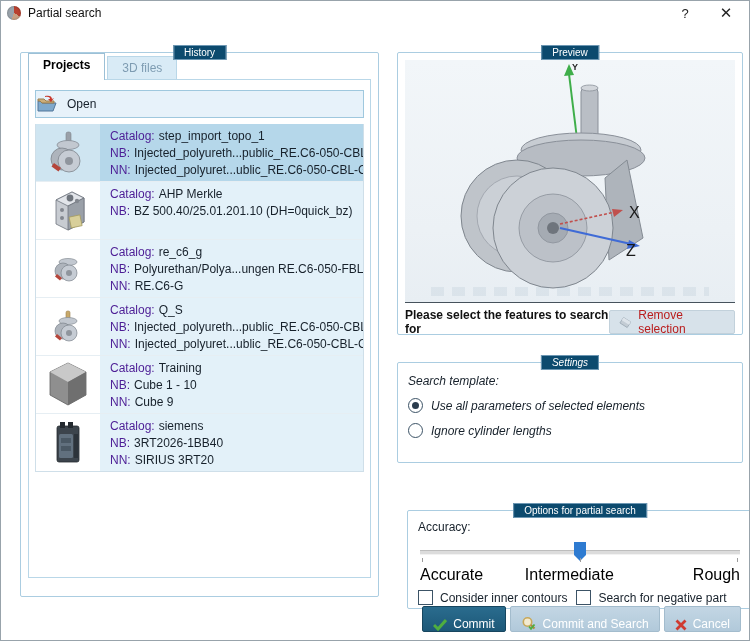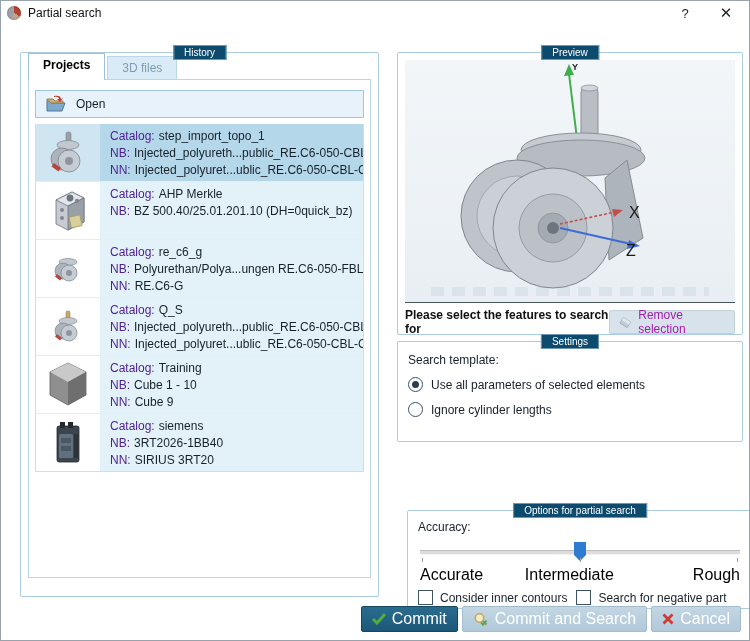--- a/index.html
+++ b/index.html
@@ -16,34 +16,34 @@
   .tspace{flex:1;}
   .wbtn{width:34px;text-align:center;color:#222;font-size:13px;cursor:default;}
   .wbtn.close{font-size:15px;}
   
   .group{position:absolute;border:1px solid #abcde1;border-radius:2px;background:#fff;}
   .badge{position:absolute;top:-8px;left:50%;transform:translateX(-50%);
     background:#0c4a6e;border:1px solid #6d97b3;color:#fff;font-size:10px;
     line-height:13px;padding:0 10px;white-space:nowrap;}
   .g-history{left:19px;top:51px;width:357px;height:543px;}
   .g-preview{left:396px;top:51px;width:344px;height:281px;}
-  .g-settings{left:396px;top:340px;width:344px;height:99px;}
+  .g-settings{left:396px;top:361px;width:344px;height:99px;font-style:italic;}
   .g-options{left:406px;top:489px;width:344px;height:97px;margin-top:20px;}
   
   .tabs{display:flex;margin:0 7px 0 7px;}
   .tab{padding:4px 14px;border:1px solid #b9d7e8;border-bottom:none;font-size:12px;}
   .tab.active{background:#fff;border-color:#9cc0d6;font-weight:bold;color:#000;
     position:relative;z-index:2;margin-bottom:-1px;padding-bottom:6px;}
   .tab.inactive{background:#d9ebf6;color:#7e9cb2;margin-top:3px;margin-left:2px;}
   .tabpage{position:relative;margin:0 7px;border:1px solid #b9d7e8;background:#fff;
     height:497px;z-index:1;}
   
   .openbtn{margin:10px 6px 6px 6px;height:26px;background:#e7f2fa;
     border:1px solid #9fc8de;display:flex;align-items:center;gap:9px;
-    padding-left:9px;cursor:default;}
+    cursor:default;}
   
   .hlist{margin:0 6px;border:1px solid #cfdfe9;border-top:none;}
   .hitem{display:flex;height:57px;border-bottom:1px solid #e6eef3;cursor:default;}
   .hitem:last-child{border-bottom:none;}
   .thumb{width:64px;display:flex;align-items:center;justify-content:center;
     background:#fff;flex:none;}
   .htext{flex:1;background:#e3f1f9;padding:4px 0 0 10px;line-height:17px;
     white-space:nowrap;overflow:hidden;}
   .hitem.selected .thumb{background:#cfe5f1;}
   .hitem.selected .htext{background:#b5d7ea;}
@@ -52,21 +52,21 @@
   .canvas{position:relative;margin:7px 7px 0 7px;height:242px;
     background:linear-gradient(180deg,#f2f6f9 0%,#ecf1f5 70%,#e8eef3 100%);
     border-bottom:1px solid #46525c;}
   .wmark{position:absolute;left:8%;right:8%;bottom:6px;height:9px;opacity:.5;
     background:repeating-linear-gradient(90deg,rgba(140,165,185,.30) 0 13px,transparent 13px 21px);}
   .prevrow{display:flex;align-items:center;justify-content:space-between;
     padding:5px 7px;}
   .hint{font-weight:bold;color:#111;}
   .rmbtn{display:flex;align-items:center;gap:6px;height:22px;padding:0 9px;
     background:#d7e2ea;border:1px solid #c2d1db;border-radius:2px;
-    color:#a21caf;font-size:12px;}
+    color:#b91c1c;font-size:12px;}
   
   .setbody{padding:11px 10px 0 10px;}
   .radio-row{display:flex;align-items:center;gap:8px;margin-top:10px;}
   .radio{width:13px;height:13px;border:1px solid #3c5366;border-radius:50%;
     background:#fff;display:flex;align-items:center;justify-content:center;flex:none;}
   .radio .dot{width:7px;height:7px;border-radius:50%;background:#2b3c4d;}
   
   .optbody{padding:9px 10px 0 10px;}
   .slider{position:relative;height:26px;margin-top:4px;}
   .track{position:absolute;left:2px;right:2px;top:12px;height:3px;
@@ -77,22 +77,22 @@
   .tick{position:absolute;top:20px;width:1px;height:4px;background:#9b9b9b;}
   .tick.t0{left:4px}.tick.t1{left:50%}.tick.t2{right:4px}
   .slabels{position:relative;height:15px;margin-top:2px;}
   .slabels span{position:absolute;top:0;font-size:16px;color:#000;}
   .sl0{left:2px}.sl1{left:50%;transform:translateX(-62%)}.sl2{right:2px}
   .chkrow{display:flex;align-items:center;gap:9px;margin-top:9px;}
   .chk{display:flex;align-items:center;gap:7px;}
   .box{width:13px;height:13px;border:1px solid #3c5366;background:#fff;flex:none;}
   
   .footer{position:absolute;right:8px;bottom:8px;display:flex;gap:4px;}
-  .btn{display:flex;align-items:center;gap:6px;height:24px;padding:0 10px;
-    border-radius:2px;color:#fff;font-size:16px;cursor:default;}
+  .btn{display:flex;align-items:flex-end;gap:6px;height:24px;padding:0 10px;
+    border-radius:2px;color:#fff;font-size:12px;cursor:default;}
   .btn.dark{background:linear-gradient(#2a6c8e,#1d5878);border:1px solid #17465f;}
   .btn.lite{background:linear-gradient(#c3d6e4,#b1c9da);border:1px solid #a3bccd;}
   svg{display:block;}
 </style>
 </head>
 <body>
 
 <div class="dialog">
 
   <div class="titlebar">

